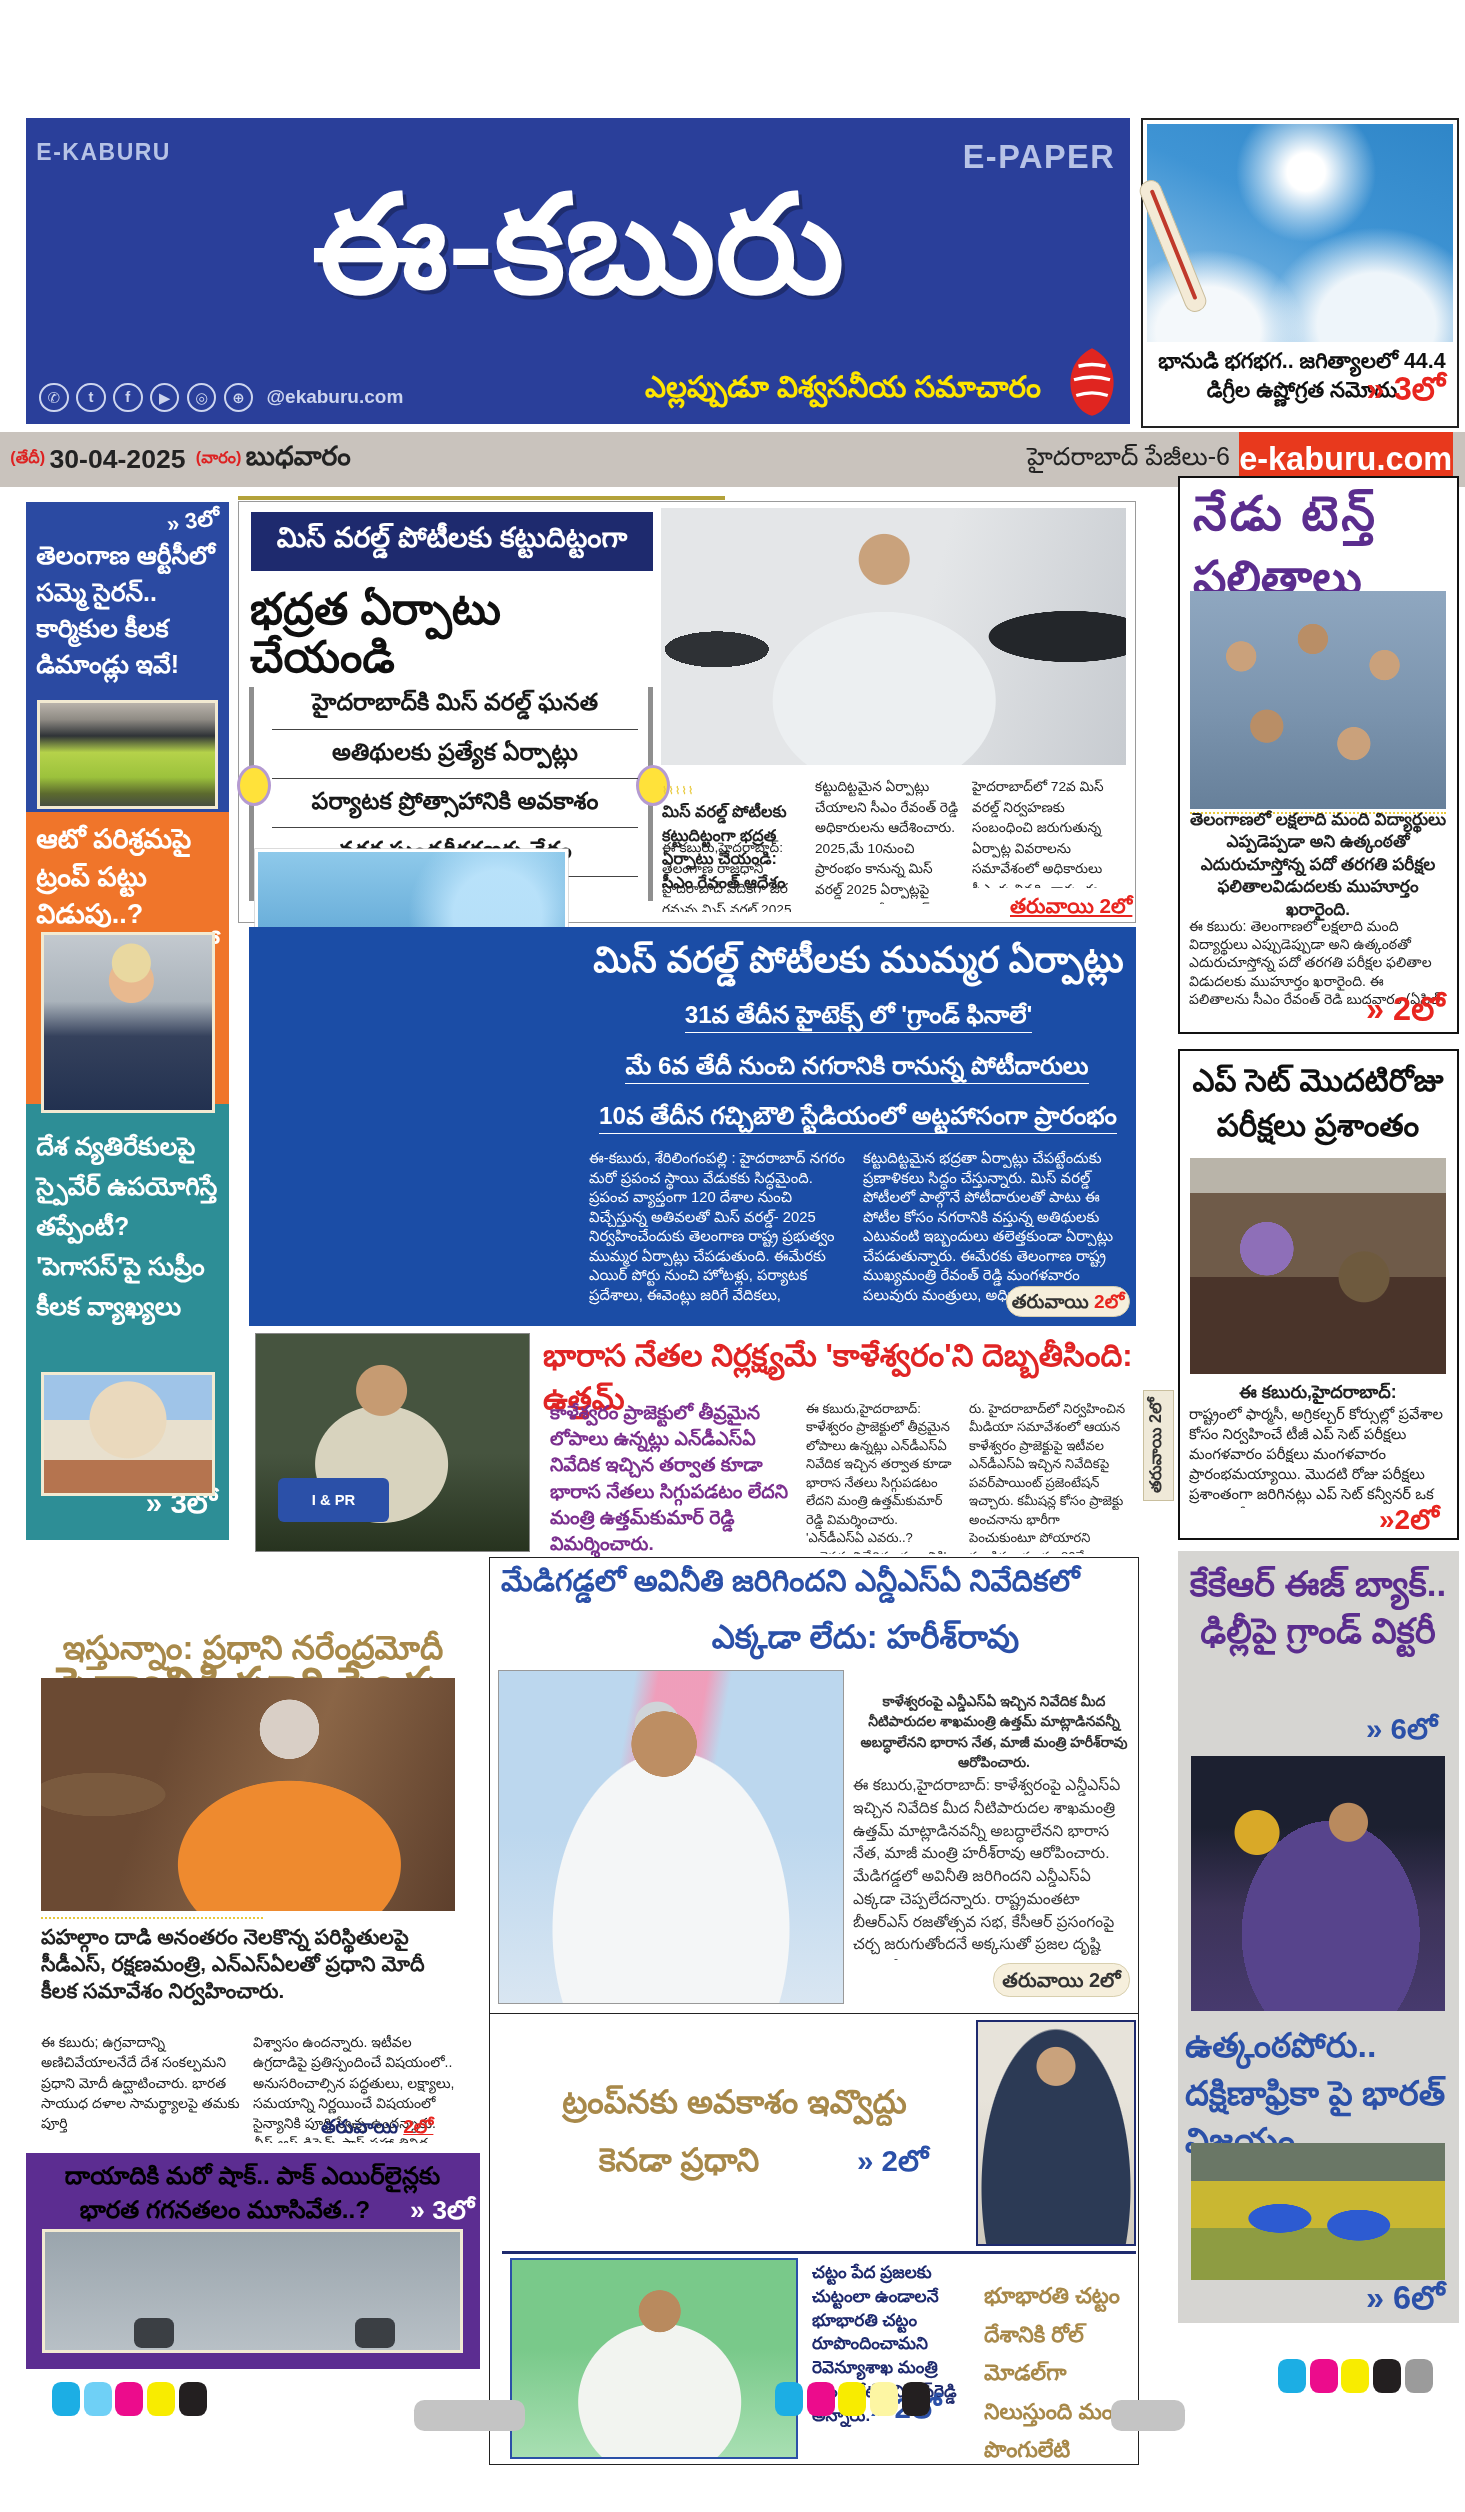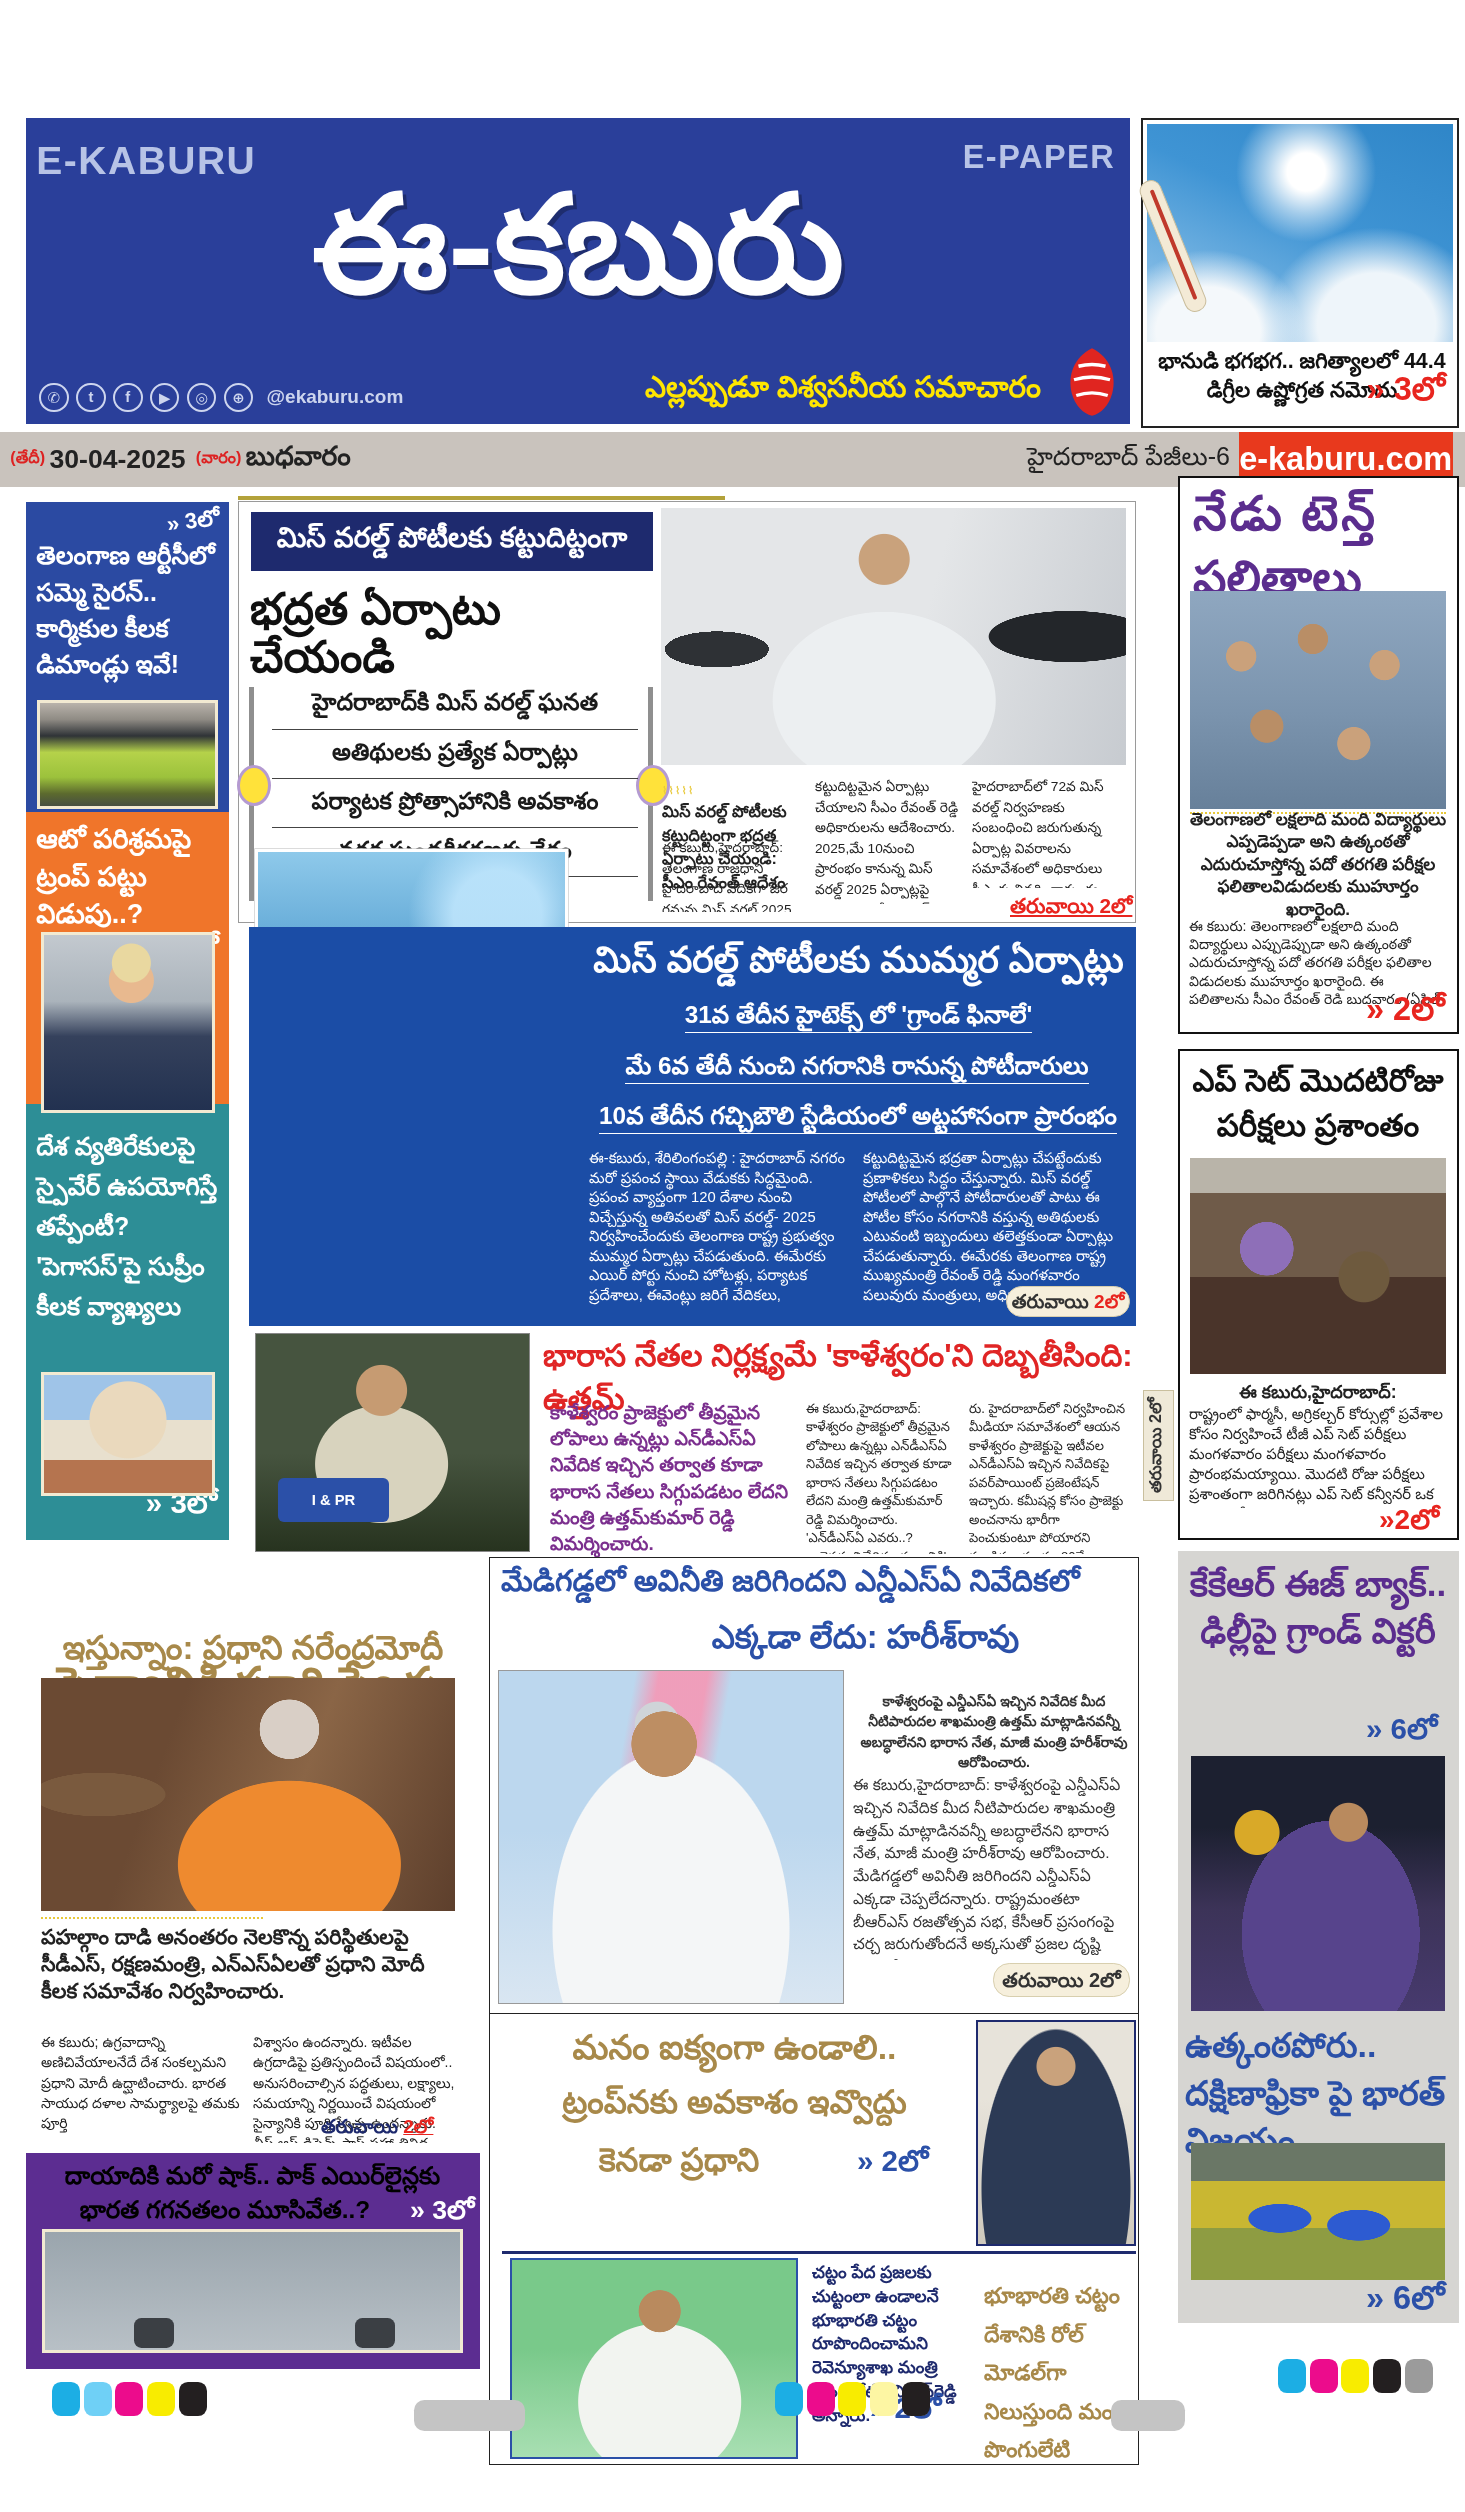--- a/index.html
+++ b/index.html
@@ -9,21 +9,21 @@
   .abs{position:absolute;}
   .photo{position:absolute;background-size:cover;}
   .ref-red{color:#e8251f;font-weight:bold;}
   .ref-blue{color:#2b50a8;font-weight:bold;}
   .cont-pill{background:#f6efdc;border:0.7px solid #d8cfae;border-radius:16.2px;text-align:center;
              font-weight:bold;color:#333;}
   .cont-red{color:#e8251f;}
 
   
   #masthead{left:26px;top:118px;width:1104px;height:306px;background:#2a3f9a;color:#fff;}
-  #brand-left{left:10.3px;top:20.7px;font-size:39px;font-weight:bold;color:#b7c3e6;letter-spacing:1.5px;}
+  #brand-left{left:10.3px;top:20.7px;font-size:23px;font-weight:bold;color:#b7c3e6;letter-spacing:1.5px;}
   #brand-right{right:14.8px;top:20.7px;font-size:32.5px;font-weight:bold;color:#b7c3e6;letter-spacing:1.5px;}
   #masthead-title{left:0;top:52px;width:100%;text-align:center;font-size:137px;line-height:1.1;
                   font-weight:800;color:#fff;text-shadow:3.7px 3.7px 0 rgba(0,0,0,.28);}
   #social-row{left:13.3px;bottom:11.8px;display:flex;gap:7.4px;align-items:center;}
   .soc{width:29.5px;height:29.5px;border:2.2px solid #cdd5ee;border-radius:50%;color:#cdd5ee;
        display:flex;align-items:center;justify-content:center;font-size:14.8px;font-weight:bold;}
   #handle{color:#cdd5ee;font-size:19px;margin-left:5.9px;font-weight:bold;}
   #tagline{right:89px;bottom:13.3px;font-size:29.5px;font-weight:bold;color:#ffe600;}
   #mh-logo{right:4.4px;bottom:3px;}
 
@@ -422,21 +422,20 @@
 
   <div class="abs" id="harish-h1">మేడిగడ్డలో అవినీతి జరిగిందని ఎన్డీఎస్ఏ నివేదికలో</div>
   <div class="abs" id="harish-h2">ఎక్కడా లేదు: హరీశ్‌రావు</div>
   <div class="photo" id="harish-photo"></div>
   <div class="abs" id="harish-caption">కాళేశ్వరంపై ఎన్డీఎస్ఏ ఇచ్చిన నివేదిక మీద నీటిపారుదల శాఖమంత్రి ఉత్తమ్ మాట్లాడినవన్నీ అబద్ధాలేనని భారాస నేత, మాజీ మంత్రి హరీశ్‌రావు ఆరోపించారు.</div>
   <div class="abs" id="harish-body">ఈ కబురు,హైదరాబాద్: కాళేశ్వరంపై ఎన్డీఎస్ఏ ఇచ్చిన నివేదిక మీద నీటిపారుదల శాఖమంత్రి ఉత్తమ్ మాట్లాడినవన్నీ అబద్ధాలేనని భారాస నేత, మాజీ మంత్రి హరీశ్‌రావు ఆరోపించారు. మేడిగడ్డలో అవినీతి జరిగిందని ఎన్డీఎస్ఏ ఎక్కడా చెప్పలేదన్నారు. రాష్ట్రమంతటా బీఆర్ఎస్ రజతోత్సవ సభ, కేసీఆర్ ప్రసంగంపై చర్చ జరుగుతోందనే అక్కసుతో ప్రజల దృష్టి మళ్లించేందుకు ప్రయత్నిస్తున్నారని దుయ్యబట్టారు. ఎన్డీఎస్ఏ ఎన్డీయే ప్రభుత్వ జేబు సంస్థగామారిందని హరీశ్‌రావు ఆక్షేపించారు.</div>
   <div class="abs cont-pill" id="harish-cont">
     <span>తరువాయి 2లో</span>
   </div>
 
-  <div class="abs" id="canada-l1">మనం ఐక్యంగా ఉండాలి..</div>
   <div class="abs" id="canada-l2">ట్రంప్‌నకు అవకాశం ఇవ్వొద్దు</div>
   <div class="abs" id="canada-l3">కెనడా ప్రధాని</div>
   <div class="abs ref-blue" id="canada-ref">» 2లో</div>
   <div class="photo" id="carney-photo"></div>
 
   <div class="abs" id="pong-top"></div>
   <div class="photo" id="pong-photo"></div>
   <div class="abs" id="pong-caption">చట్టం పేద ప్రజలకు చుట్టంలా ఉండాలనే భూభారతి చట్టం రూపొందించామని రెవెన్యూశాఖ మంత్రి పొంగులేటి శ్రీనివాస్‌రెడ్డి అన్నారు.</div>
   <div class="abs ref-blue" id="pong-ref">» 2లో</div>
   <div class="abs" id="pong-h">భూభారతి చట్టం దేశానికి రోల్ మోడల్‌గా నిలుస్తుంది మంత్రి పొంగులేటి</div>

